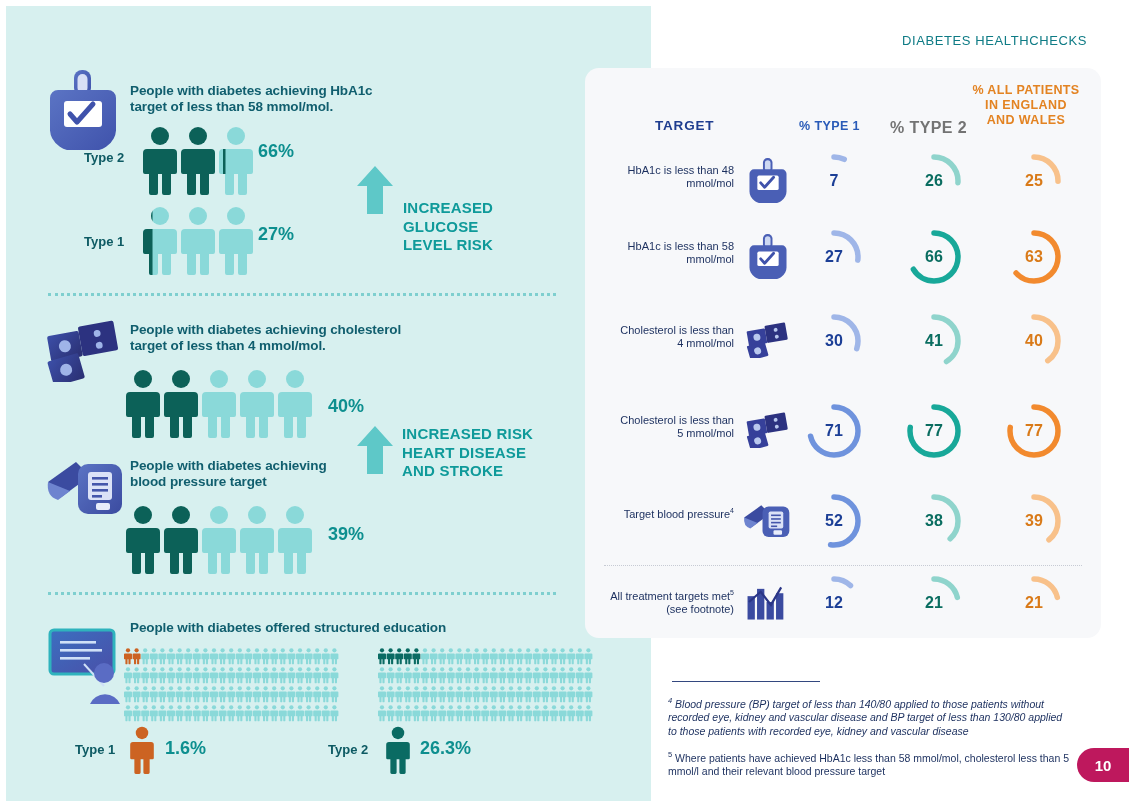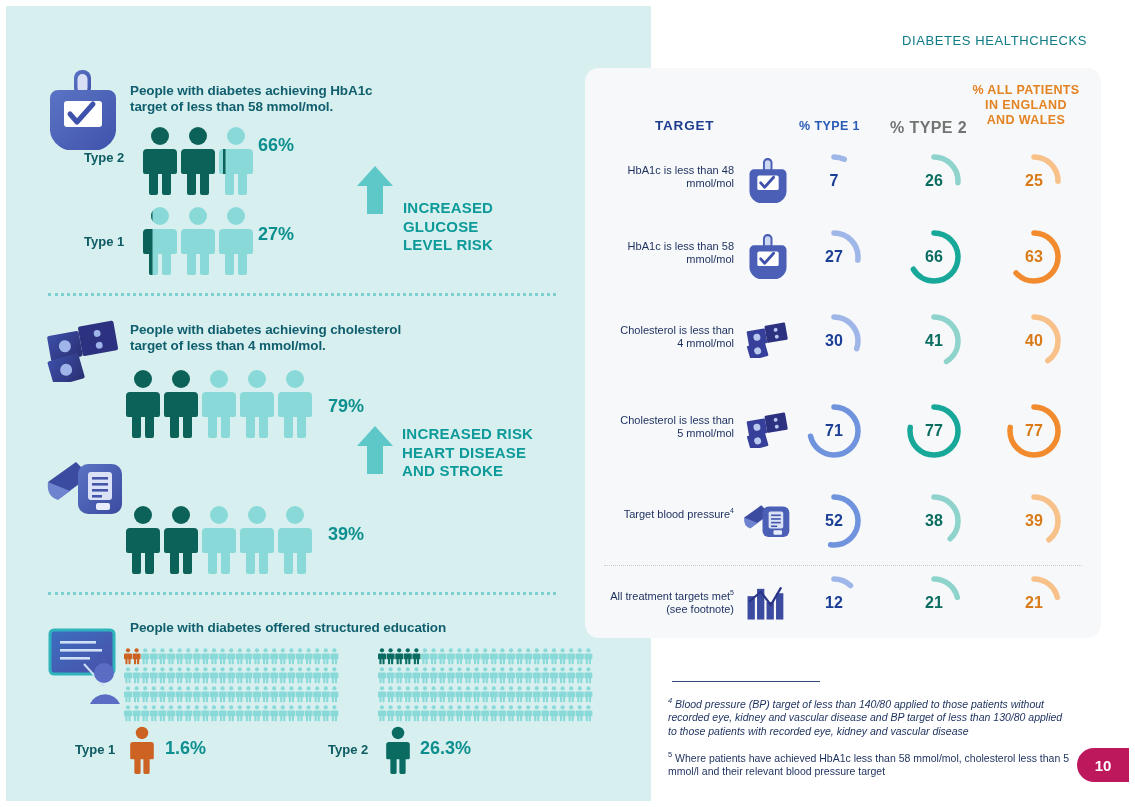--- a/index.html
+++ b/index.html
@@ -126,21 +126,21 @@
         <path d="M4 23 h26 a4 4 0 0 1 4 4 v19 a2 2 0 0 1 -2 2 h-4 v19 a2 2 0 0 1 -2 2 h-5 a2 2 0 0 1 -2 -2 v-19 h-4 v19 a2 2 0 0 1 -2 2 h-5 a2 2 0 0 1 -2 -2 v-19 h-4 a2 2 0 0 1 -2 -2 v-19 a4 4 0 0 1 4 -4 z"></path>
       <circle cx="55" cy="10" r="9"></circle>
         <path d="M42 23 h26 a4 4 0 0 1 4 4 v19 a2 2 0 0 1 -2 2 h-4 v19 a2 2 0 0 1 -2 2 h-5 a2 2 0 0 1 -2 -2 v-19 h-4 v19 a2 2 0 0 1 -2 2 h-5 a2 2 0 0 1 -2 -2 v-19 h-4 a2 2 0 0 1 -2 -2 v-19 a4 4 0 0 1 4 -4 z"></path>
     </g>
     <g fill="#8ad9d9">
       <circle cx="93" cy="10" r="9"></circle>
         <path d="M80 23 h26 a4 4 0 0 1 4 4 v19 a2 2 0 0 1 -2 2 h-4 v19 a2 2 0 0 1 -2 2 h-5 a2 2 0 0 1 -2 -2 v-19 h-4 v19 a2 2 0 0 1 -2 2 h-5 a2 2 0 0 1 -2 -2 v-19 h-4 a2 2 0 0 1 -2 -2 v-19 a4 4 0 0 1 4 -4 z"></path>
     </g>
     <rect x="80" y="23" width="2.5" height="25" fill="#0c6158"></rect>
   </svg>
-  <div class="sec pct" style="left:258px;top:135px;">66%</div>
+  <div class="sec pct" style="left:258px;top:141px;">66%</div>
 
   <div class="sec lbl-type" style="left:84px;top:234px;">Type 1</div>
   <svg class="sec" style="left:143px;top:206px;" width="110" height="72" viewBox="0 0 110 72">
     <g fill="#8ad9d9">
       <circle cx="17" cy="10" r="9"></circle>
         <path d="M4 23 h26 a4 4 0 0 1 4 4 v19 a2 2 0 0 1 -2 2 h-4 v19 a2 2 0 0 1 -2 2 h-5 a2 2 0 0 1 -2 -2 v-19 h-4 v19 a2 2 0 0 1 -2 2 h-5 a2 2 0 0 1 -2 -2 v-19 h-4 a2 2 0 0 1 -2 -2 v-19 a4 4 0 0 1 4 -4 z"></path>
       <circle cx="55" cy="10" r="9"></circle>
         <path d="M42 23 h26 a4 4 0 0 1 4 4 v19 a2 2 0 0 1 -2 2 h-4 v19 a2 2 0 0 1 -2 2 h-5 a2 2 0 0 1 -2 -2 v-19 h-4 v19 a2 2 0 0 1 -2 2 h-5 a2 2 0 0 1 -2 -2 v-19 h-4 a2 2 0 0 1 -2 -2 v-19 a4 4 0 0 1 4 -4 z"></path>
       <circle cx="93" cy="10" r="9"></circle>
         <path d="M80 23 h26 a4 4 0 0 1 4 4 v19 a2 2 0 0 1 -2 2 h-4 v19 a2 2 0 0 1 -2 2 h-5 a2 2 0 0 1 -2 -2 v-19 h-4 v19 a2 2 0 0 1 -2 2 h-5 a2 2 0 0 1 -2 -2 v-19 h-4 a2 2 0 0 1 -2 -2 v-19 a4 4 0 0 1 4 -4 z"></path>
@@ -197,21 +197,21 @@
     </g>
     <g fill="#8ad9d9">
       <circle cx="93" cy="10" r="9"></circle>
         <path d="M80 23 h26 a4 4 0 0 1 4 4 v19 a2 2 0 0 1 -2 2 h-4 v19 a2 2 0 0 1 -2 2 h-5 a2 2 0 0 1 -2 -2 v-19 h-4 v19 a2 2 0 0 1 -2 2 h-5 a2 2 0 0 1 -2 -2 v-19 h-4 a2 2 0 0 1 -2 -2 v-19 a4 4 0 0 1 4 -4 z"></path>
       <circle cx="131" cy="10" r="9"></circle>
         <path d="M118 23 h26 a4 4 0 0 1 4 4 v19 a2 2 0 0 1 -2 2 h-4 v19 a2 2 0 0 1 -2 2 h-5 a2 2 0 0 1 -2 -2 v-19 h-4 v19 a2 2 0 0 1 -2 2 h-5 a2 2 0 0 1 -2 -2 v-19 h-4 a2 2 0 0 1 -2 -2 v-19 a4 4 0 0 1 4 -4 z"></path>
       <circle cx="169" cy="10" r="9"></circle>
         <path d="M156 23 h26 a4 4 0 0 1 4 4 v19 a2 2 0 0 1 -2 2 h-4 v19 a2 2 0 0 1 -2 2 h-5 a2 2 0 0 1 -2 -2 v-19 h-4 v19 a2 2 0 0 1 -2 2 h-5 a2 2 0 0 1 -2 -2 v-19 h-4 a2 2 0 0 1 -2 -2 v-19 a4 4 0 0 1 4 -4 z"></path>
     </g>
   </svg>
-  <div class="sec pct" style="left:328px;top:396px;">79%</div>
+  <div class="sec pct" style="left:328px;top:396px;">40%</div>
 
   <svg class="sec" style="left:46px;top:452px;" width="82" height="68" viewBox="0 0 82 68">
     <defs>
         <linearGradient id="bpg" x1="0" y1="0" x2="1" y2="1">
       <stop offset="0" stop-color="#5b74c4"></stop>
           <stop offset="1" stop-color="#3b4ba0"></stop>
         </linearGradient>
       </defs>
     <path d="M2 30 L30 10 L44 24 L14 46 Z" fill="#3b4ba0"></path>
     <path d="M2 30 q-2 14 10 18 l12 -9 z" fill="#6e84cf"></path>
@@ -219,20 +219,24 @@
     <rect x="42" y="20" width="24" height="28" rx="3" fill="#dbe2f7"></rect>
     <g fill="#4456ab">
       <rect x="46" y="25" width="16" height="2.6"></rect>
         <rect x="46" y="31" width="16" height="2.6"></rect>
       <rect x="46" y="37" width="16" height="2.6"></rect>
         <rect x="46" y="43" width="10" height="2.6"></rect>
     </g>
     <rect x="50" y="51" width="14" height="7" rx="2" fill="#e8edfb"></rect>
   </svg>
 
+  <div class="sec sec-title" style="left:130px;top:458px;width:300px;">
+    <div>People with diabetes achieving</div>
+    <div>blood pressure target</div>
+  </div>
 
   <svg class="sec" style="left:126px;top:505px;" width="194" height="72" viewBox="0 0 194 72">
     <g fill="#0c6158">
       <circle cx="17" cy="10" r="9"></circle>
         <path d="M4 23 h26 a4 4 0 0 1 4 4 v19 a2 2 0 0 1 -2 2 h-4 v19 a2 2 0 0 1 -2 2 h-5 a2 2 0 0 1 -2 -2 v-19 h-4 v19 a2 2 0 0 1 -2 2 h-5 a2 2 0 0 1 -2 -2 v-19 h-4 a2 2 0 0 1 -2 -2 v-19 a4 4 0 0 1 4 -4 z"></path>
       <circle cx="55" cy="10" r="9"></circle>
         <path d="M42 23 h26 a4 4 0 0 1 4 4 v19 a2 2 0 0 1 -2 2 h-4 v19 a2 2 0 0 1 -2 2 h-5 a2 2 0 0 1 -2 -2 v-19 h-4 v19 a2 2 0 0 1 -2 2 h-5 a2 2 0 0 1 -2 -2 v-19 h-4 a2 2 0 0 1 -2 -2 v-19 a4 4 0 0 1 4 -4 z"></path>
     </g>
     <g fill="#8ad9d9">
       <circle cx="93" cy="10" r="9"></circle>

